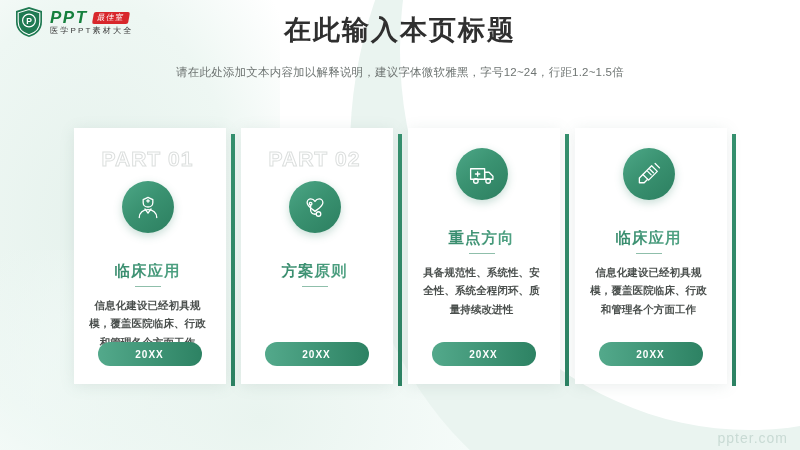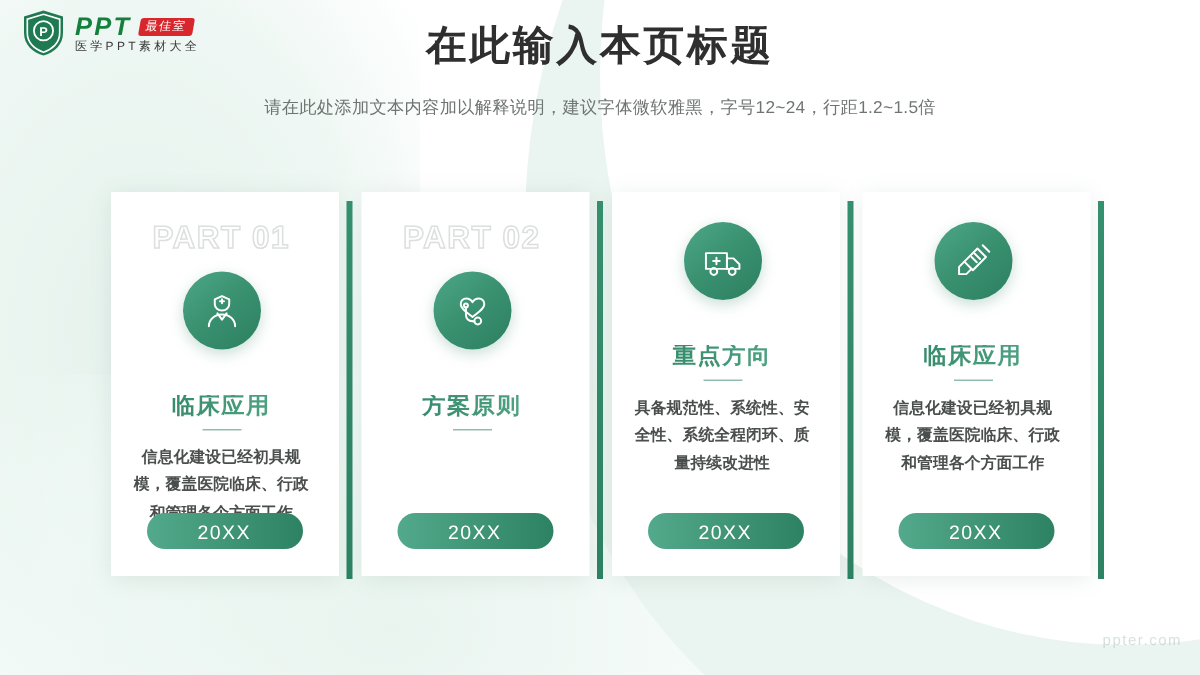--- a/index.html
+++ b/index.html
@@ -199,33 +199,33 @@
   .year-pill {
     position: absolute;
     left: 50%;
     transform: translateX(-50%);
     bottom: 18px;
     width: 104px;
     height: 24px;
     border-radius: 12px;
     background: linear-gradient(90deg, #53a98b 0%, #2d8263 100%);
     color: #ffffff;
-    font-size: 13px;
-    font-weight: normal;
+    font-size: 10px;
+    font-weight: bold;
     letter-spacing: 1px;
     display: flex;
     align-items: center;
     justify-content: center;
   }
 
   
   .watermark {
     position: absolute;
-    right: 12px; bottom: 17px;
-    font-size: 10px;
+    right: 12px; bottom: 4px;
+    font-size: 14px;
     letter-spacing: 1px;
     color: rgba(150,180,170,0.40);
     z-index: 3;
   }
 </style>
 </head>
 <body>
 
 <div class="slide">
 

